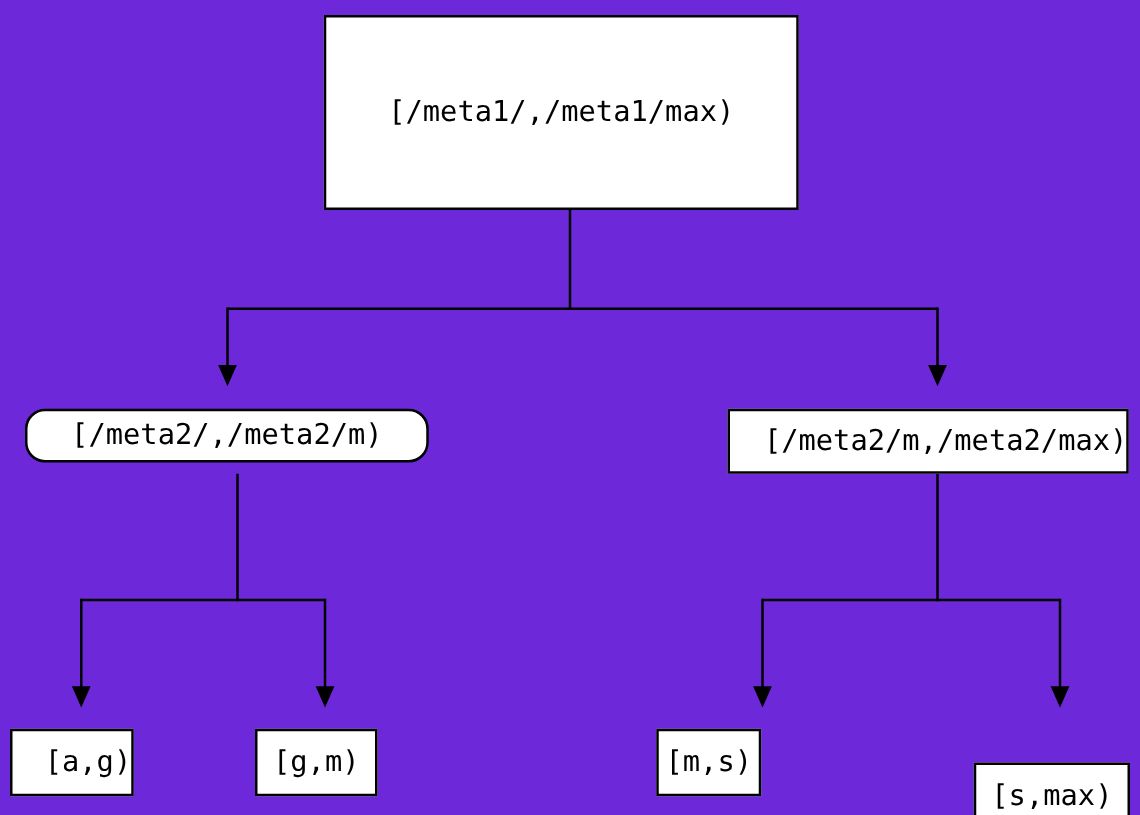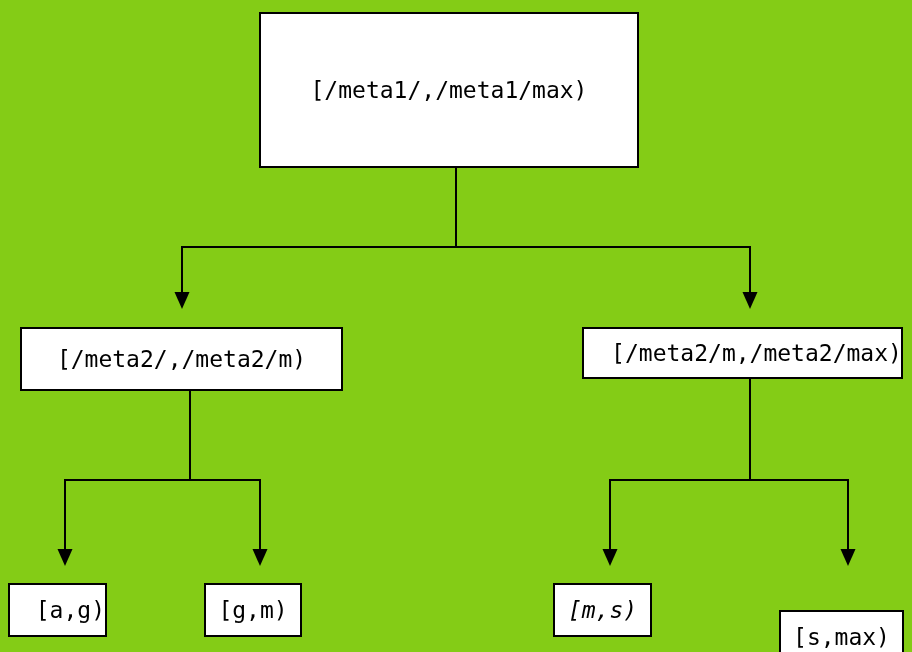--- a/index.html
+++ b/index.html
@@ -4,21 +4,21 @@
 <style>
   html, body {
     margin: 0;
     padding: 0;
     background: #ffffff;
   }
   .canvas {
     position: relative;
     width: 912px;
     height: 652px;
-    background: #84cc16;
+    background: #6d28d9;
     overflow: hidden;
     font-family: "DejaVu Sans Mono", "Liberation Mono", monospace;
   }
   .connectors {
     position: absolute;
     left: 0;
     top: 0;
     width: 912px;
     height: 652px;
   }
@@ -29,25 +29,25 @@
     background: #ffffff;
     display: flex;
     align-items: center;
     justify-content: center;
     color: #000000;
     font-size: 23px;
     line-height: 1;
     white-space: nowrap;
   }
   .node-root       { left: 259px; top: 12px;  width: 380px; height: 156px; }
-  .node-meta2-low  { left: 20px;  top: 327px; width: 323px; height: 64px; }
+  .node-meta2-low  { left: 20px;  top: 327px; width: 323px; height: 43px; border-radius: 16px; }
   .node-meta2-high { left: 582px; top: 327px; width: 321px; height: 52px; padding-left: 28px; }
   .node-leaf-ag    { left: 8px;   top: 583px; width: 99px;  height: 54px; justify-content: flex-end; }
   .node-leaf-gm    { left: 204px; top: 583px; width: 98px;  height: 54px; justify-content: center; }
-  .node-leaf-ms    { left: 553px; top: 583px; width: 99px;  height: 54px; font-style: italic; }
+  .node-leaf-ms    { left: 525px; top: 583px; width: 84px;  height: 54px; }
   .node-leaf-smax  { left: 779px; top: 610px; width: 125px; height: 54px; }
 </style>
 </head>
 <body>
 
 <div class="canvas">
 
   <svg class="connectors" viewBox="0 0 912 652" xmlns="http://www.w3.org/2000/svg" fill="none">
 
     <path stroke-width="2" d="M456,168 L456,248" stroke="#000000"></path>

